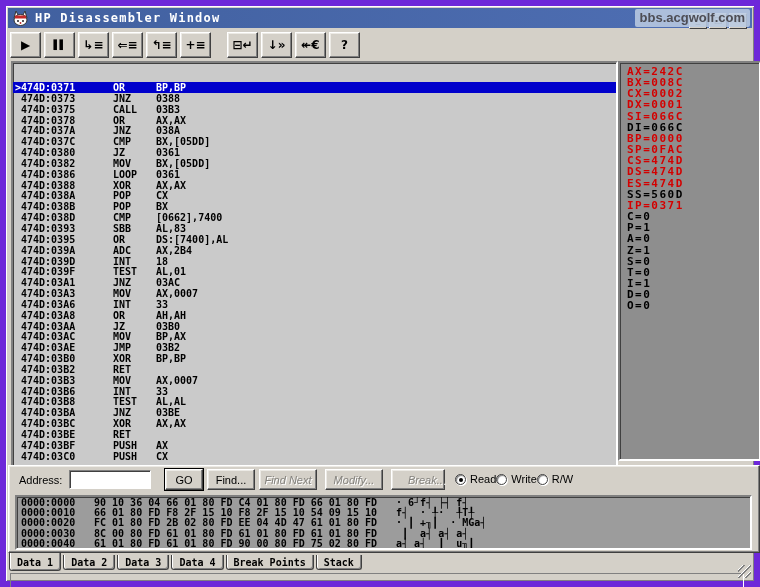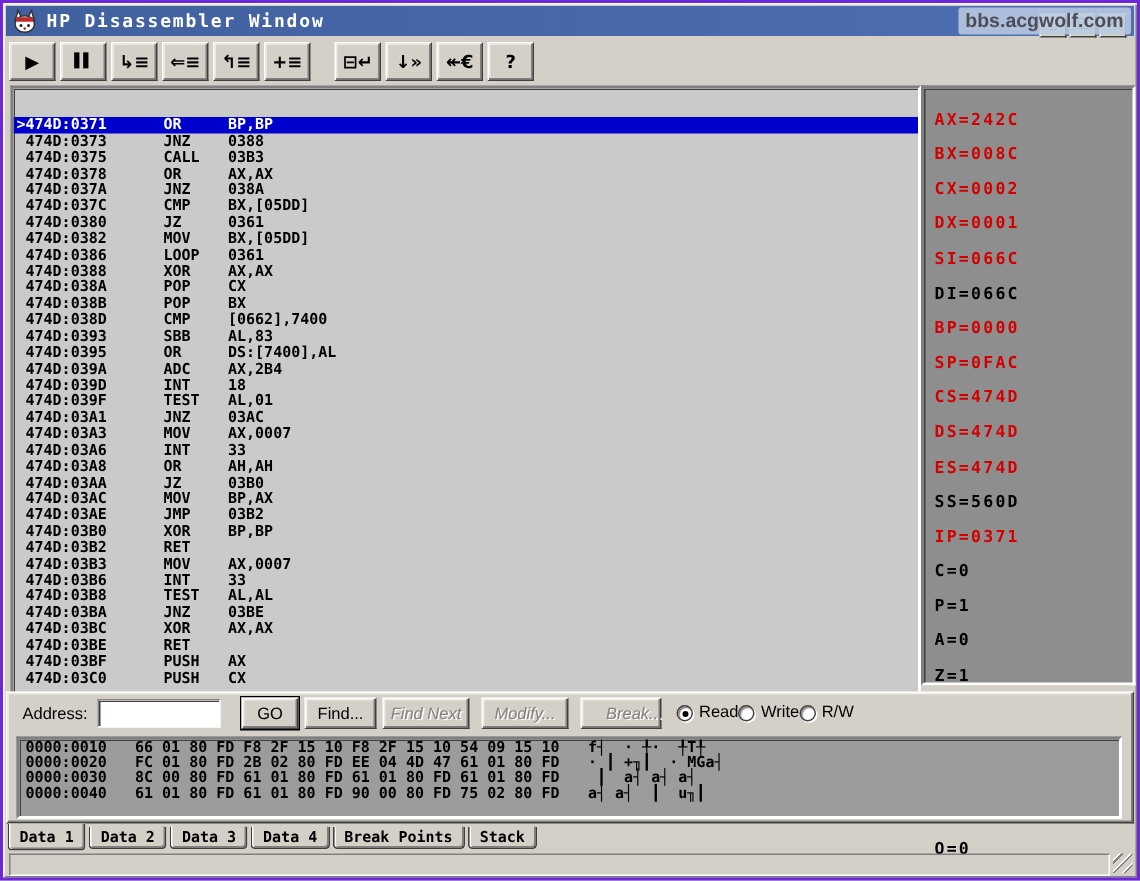--- a/index.html
+++ b/index.html
@@ -1,18 +1,18 @@
 <!DOCTYPE html>
 <html style="--chrome: #d4d0c8; --titlebar: #4a68ae; --list-bg: #cacaca; --selected-row-bg: #0000cc; --selected-row-text: #ffffff; --register-bg: #8e8e8e; --register-red: #d40000; --hex-bg: #9c9c9c;"><head>
 <meta charset="utf-8">
 <style>
   html,body{margin:0;padding:0;width:760px;height:587px;overflow:hidden;
     font-family:"Liberation Sans",sans-serif;background:var(--chrome,#d4d0c8);}
   .window{position:absolute;inset:0;background:var(--chrome);
-    border:2px solid #6d28d9;box-shadow:inset 1px 1px 0 #fff,inset -1px -1px 0 #808080;}
+    border:6px solid #6d28d9;box-shadow:inset 1px 1px 0 #fff,inset -1px -1px 0 #808080;}
   
   .titlebar{position:absolute;top:2px;left:2px;right:2px;height:20px;
     background:linear-gradient(90deg,#41609f,#4f6fb4);display:flex;align-items:center;padding:0 2px;}
   .appicon{width:18px;height:16px;margin-left:2px;flex:0 0 auto;}
   .title-text{color:#fff;font:bold 12px "DejaVu Sans Mono",monospace;letter-spacing:1.2px;margin-left:5px;white-space:nowrap;}
   .winbtns{position:absolute;right:5px;top:5px;display:flex;gap:2px;}
   .wbtn{width:16px;height:14px;background:#d4d0c8;border:1px solid;border-color:#fff #404040 #404040 #fff;
     font:9px "DejaVu Sans",sans-serif;color:#222;text-align:center;line-height:12px;}
   .watermark{position:absolute;right:2px;top:1px;background:rgba(186,201,224,0.88);
     color:#4d4d55;font:bold 13px "Liberation Sans",sans-serif;padding:1px 5px 2px;border-radius:2px;}
@@ -29,21 +29,21 @@
   .drow{height:10.85px;line-height:10.9px;font:bold 10px "DejaVu Sans Mono",monospace;color:#000;
     white-space:pre;display:block;padding-left:2px;}
   .drow .cur{display:inline-block;width:6px;}
   .drow .addr{display:inline-block;width:92px;}
   .drow .mn{display:inline-block;width:43px;}
   .drow.sel{background:var(--selected-row-bg);color:var(--selected-row-text);}
   
   .registers{position:absolute;left:612px;top:55px;width:143px;height:400px;background:var(--register-bg);
     border:2px solid;border-color:#808080 #fff #fff #808080;box-shadow:inset 1px 1px 0 #404040;
     padding:3px 0 0 7px;box-sizing:border-box;}
-  .reg{font:bold 11px "DejaVu Sans Mono",monospace;letter-spacing:1.5px;line-height:11.15px;color:#000;white-space:pre;margin-top:12px;}
+  .reg{font:bold 11px "DejaVu Sans Mono",monospace;letter-spacing:1.5px;line-height:11.15px;color:#000;white-space:pre;}
   .reg.red{color:var(--register-red);}
   
   .bottompanel{position:absolute;left:2px;top:459px;width:752px;height:88px;box-sizing:border-box;
     background:var(--chrome);border:1px solid;border-color:#fff #404040 #404040 #fff;
     box-shadow:inset -1px -1px 0 #808080,inset 1px 1px 0 #eceae5;}
   .controls{position:absolute;top:0;left:0;right:0;height:28px;}
   .lbl{position:absolute;left:10px;top:8px;font:11px "Liberation Sans",sans-serif;color:#000;}
   .addrinput{position:absolute;left:60px;top:4px;width:82px;height:19px;box-sizing:border-box;
     background:#fff;border:1px solid;border-color:#808080 #fff #fff #808080;
     box-shadow:inset 1px 1px 0 #404040;font:11px "Liberation Sans",sans-serif;padding:1px 3px;}
@@ -219,20 +219,21 @@
             <span class="rdot"></span>
             <span>Write</span>
           </label>
           <label class="radio">
             <span class="rdot"></span>
             <span>R/W</span>
           </label>
         </div>
     </div>
     <div class="hexpanel">
+        <div class="hrow"><span class="haddr">0000:0000</span><span class="hbytes">90 10 36 04 66 01 80 FD C4 01 80 FD 66 01 80 FD</span><span class="hascii">· 6┘f┤ ├┤ f┤</span></div>
         <div class="hrow"><span class="haddr">0000:0010</span><span class="hbytes">66 01 80 FD F8 2F 15 10 F8 2F 15 10 54 09 15 10</span><span class="hascii">f┤  · ╀·  ╀T╀</span></div>
         <div class="hrow"><span class="haddr">0000:0020</span><span class="hbytes">FC 01 80 FD 2B 02 80 FD EE 04 4D 47 61 01 80 FD</span><span class="hascii">· ┃ +╖┃  · MGa┤</span></div>
         <div class="hrow"><span class="haddr">0000:0030</span><span class="hbytes">8C 00 80 FD 61 01 80 FD 61 01 80 FD 61 01 80 FD</span><span class="hascii"> ┃  a┤ a┤ a┤</span></div>
         <div class="hrow"><span class="haddr">0000:0040</span><span class="hbytes">61 01 80 FD 61 01 80 FD 90 00 80 FD 75 02 80 FD</span><span class="hascii">a┤ a┤  ┃  u╖┃</span></div>
       </div>
   </div>
 
   <div class="tabs">
       <div class="tab active">Data 1</div>
       <div class="tab">Data 2</div>

